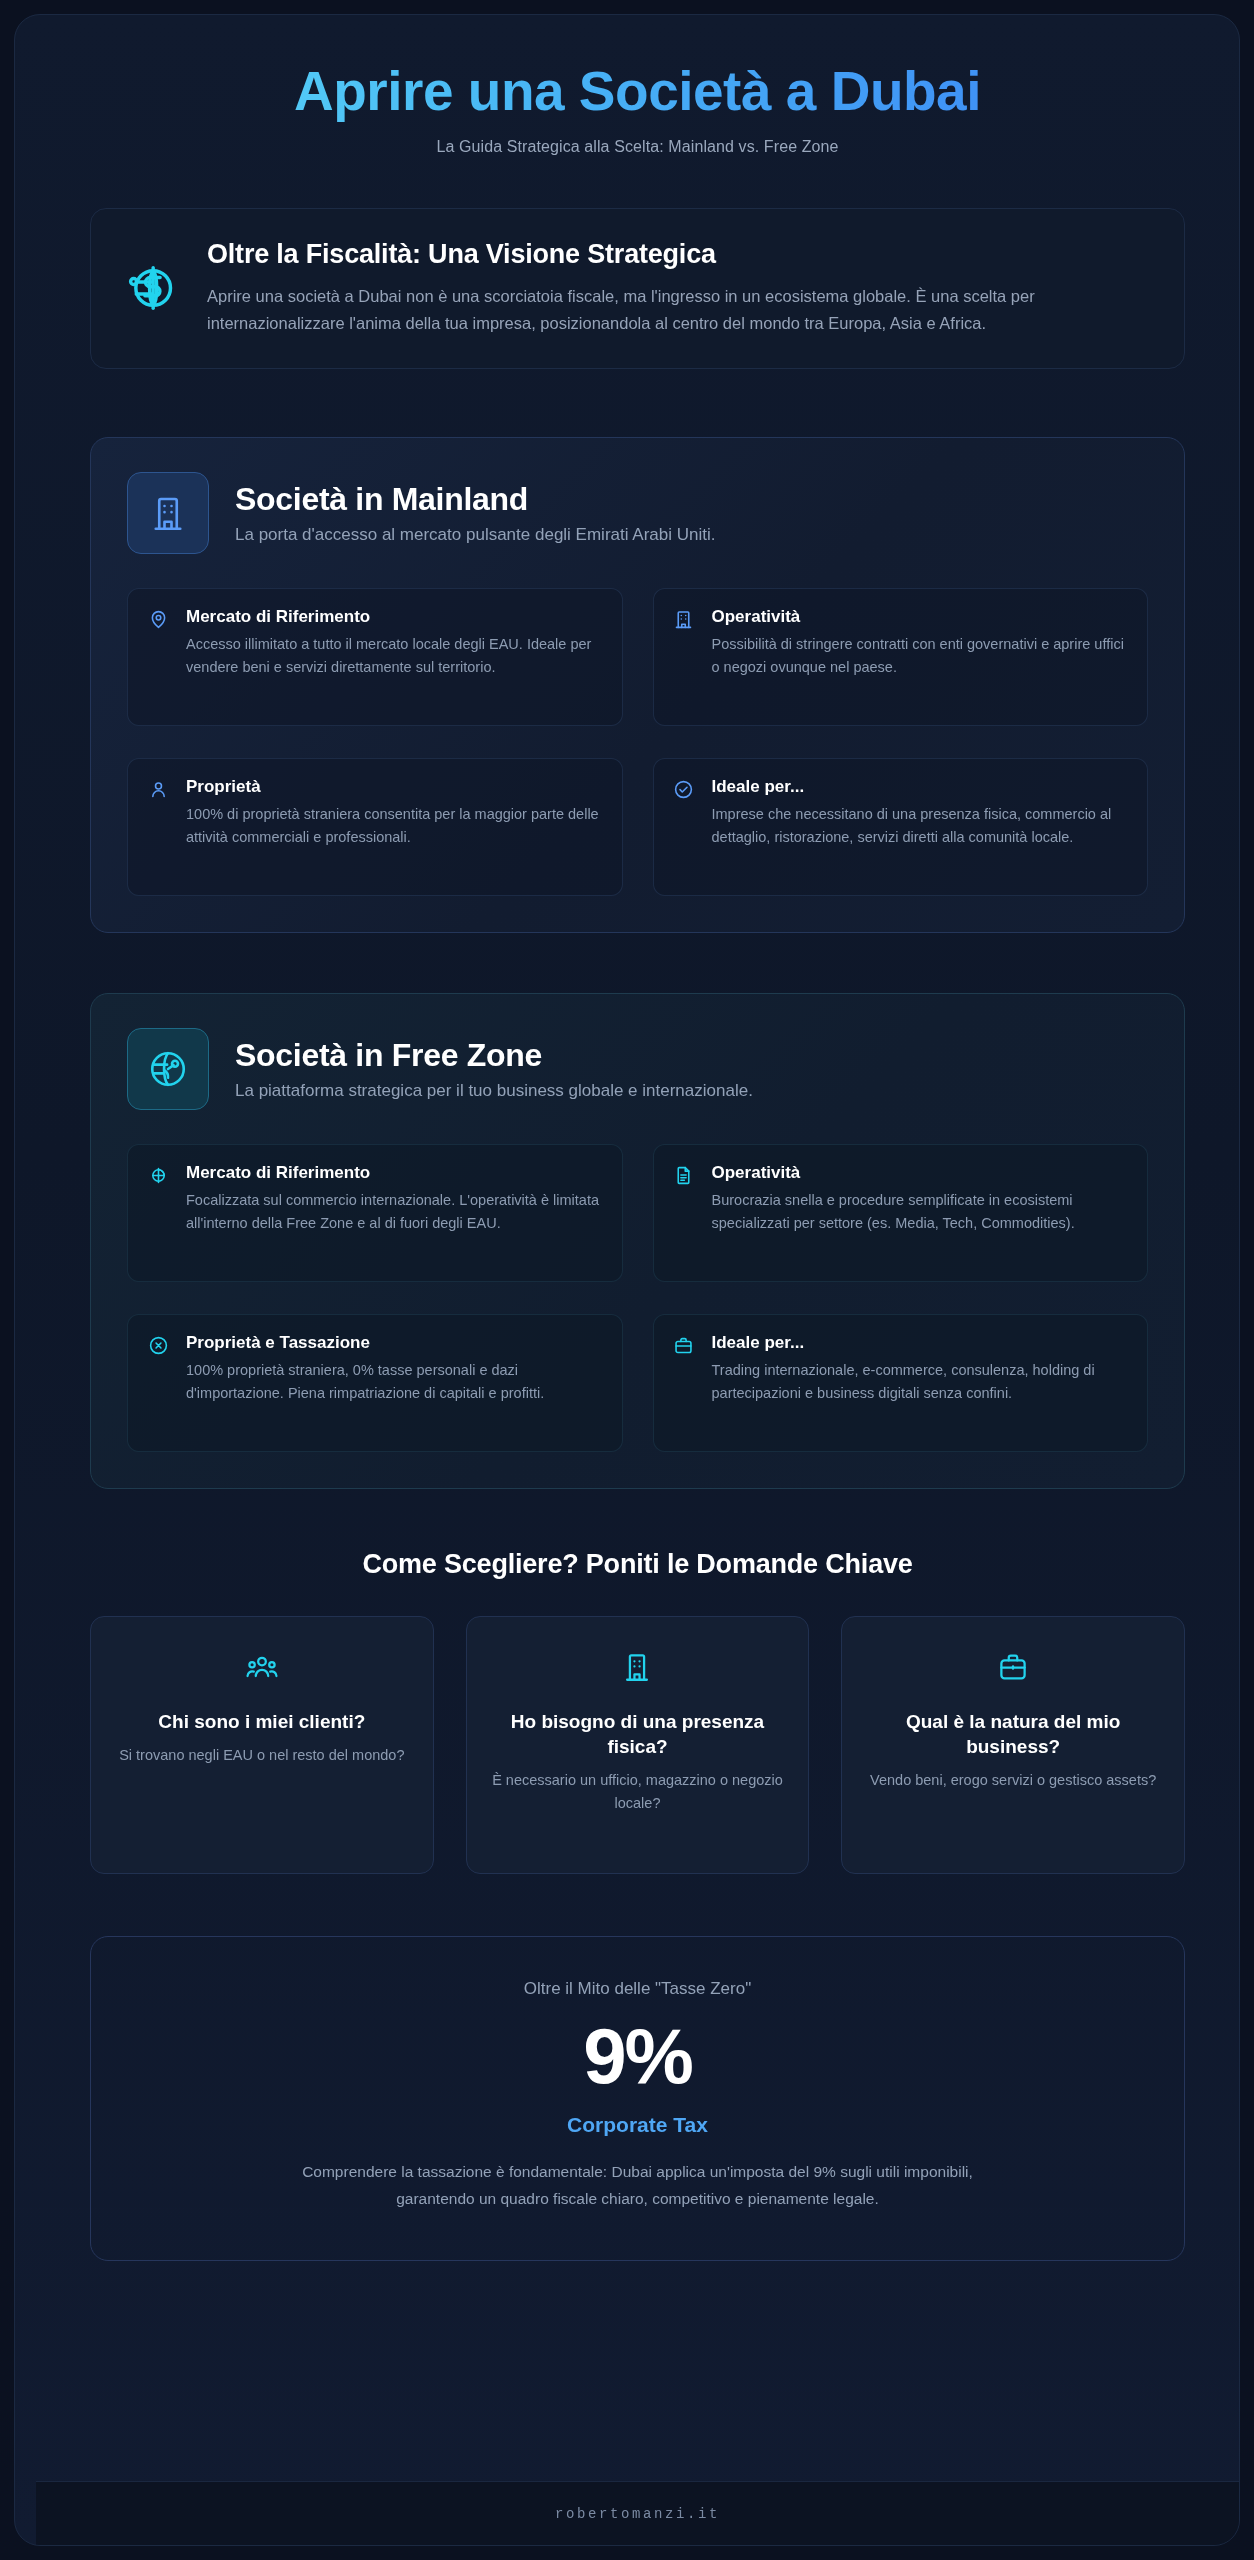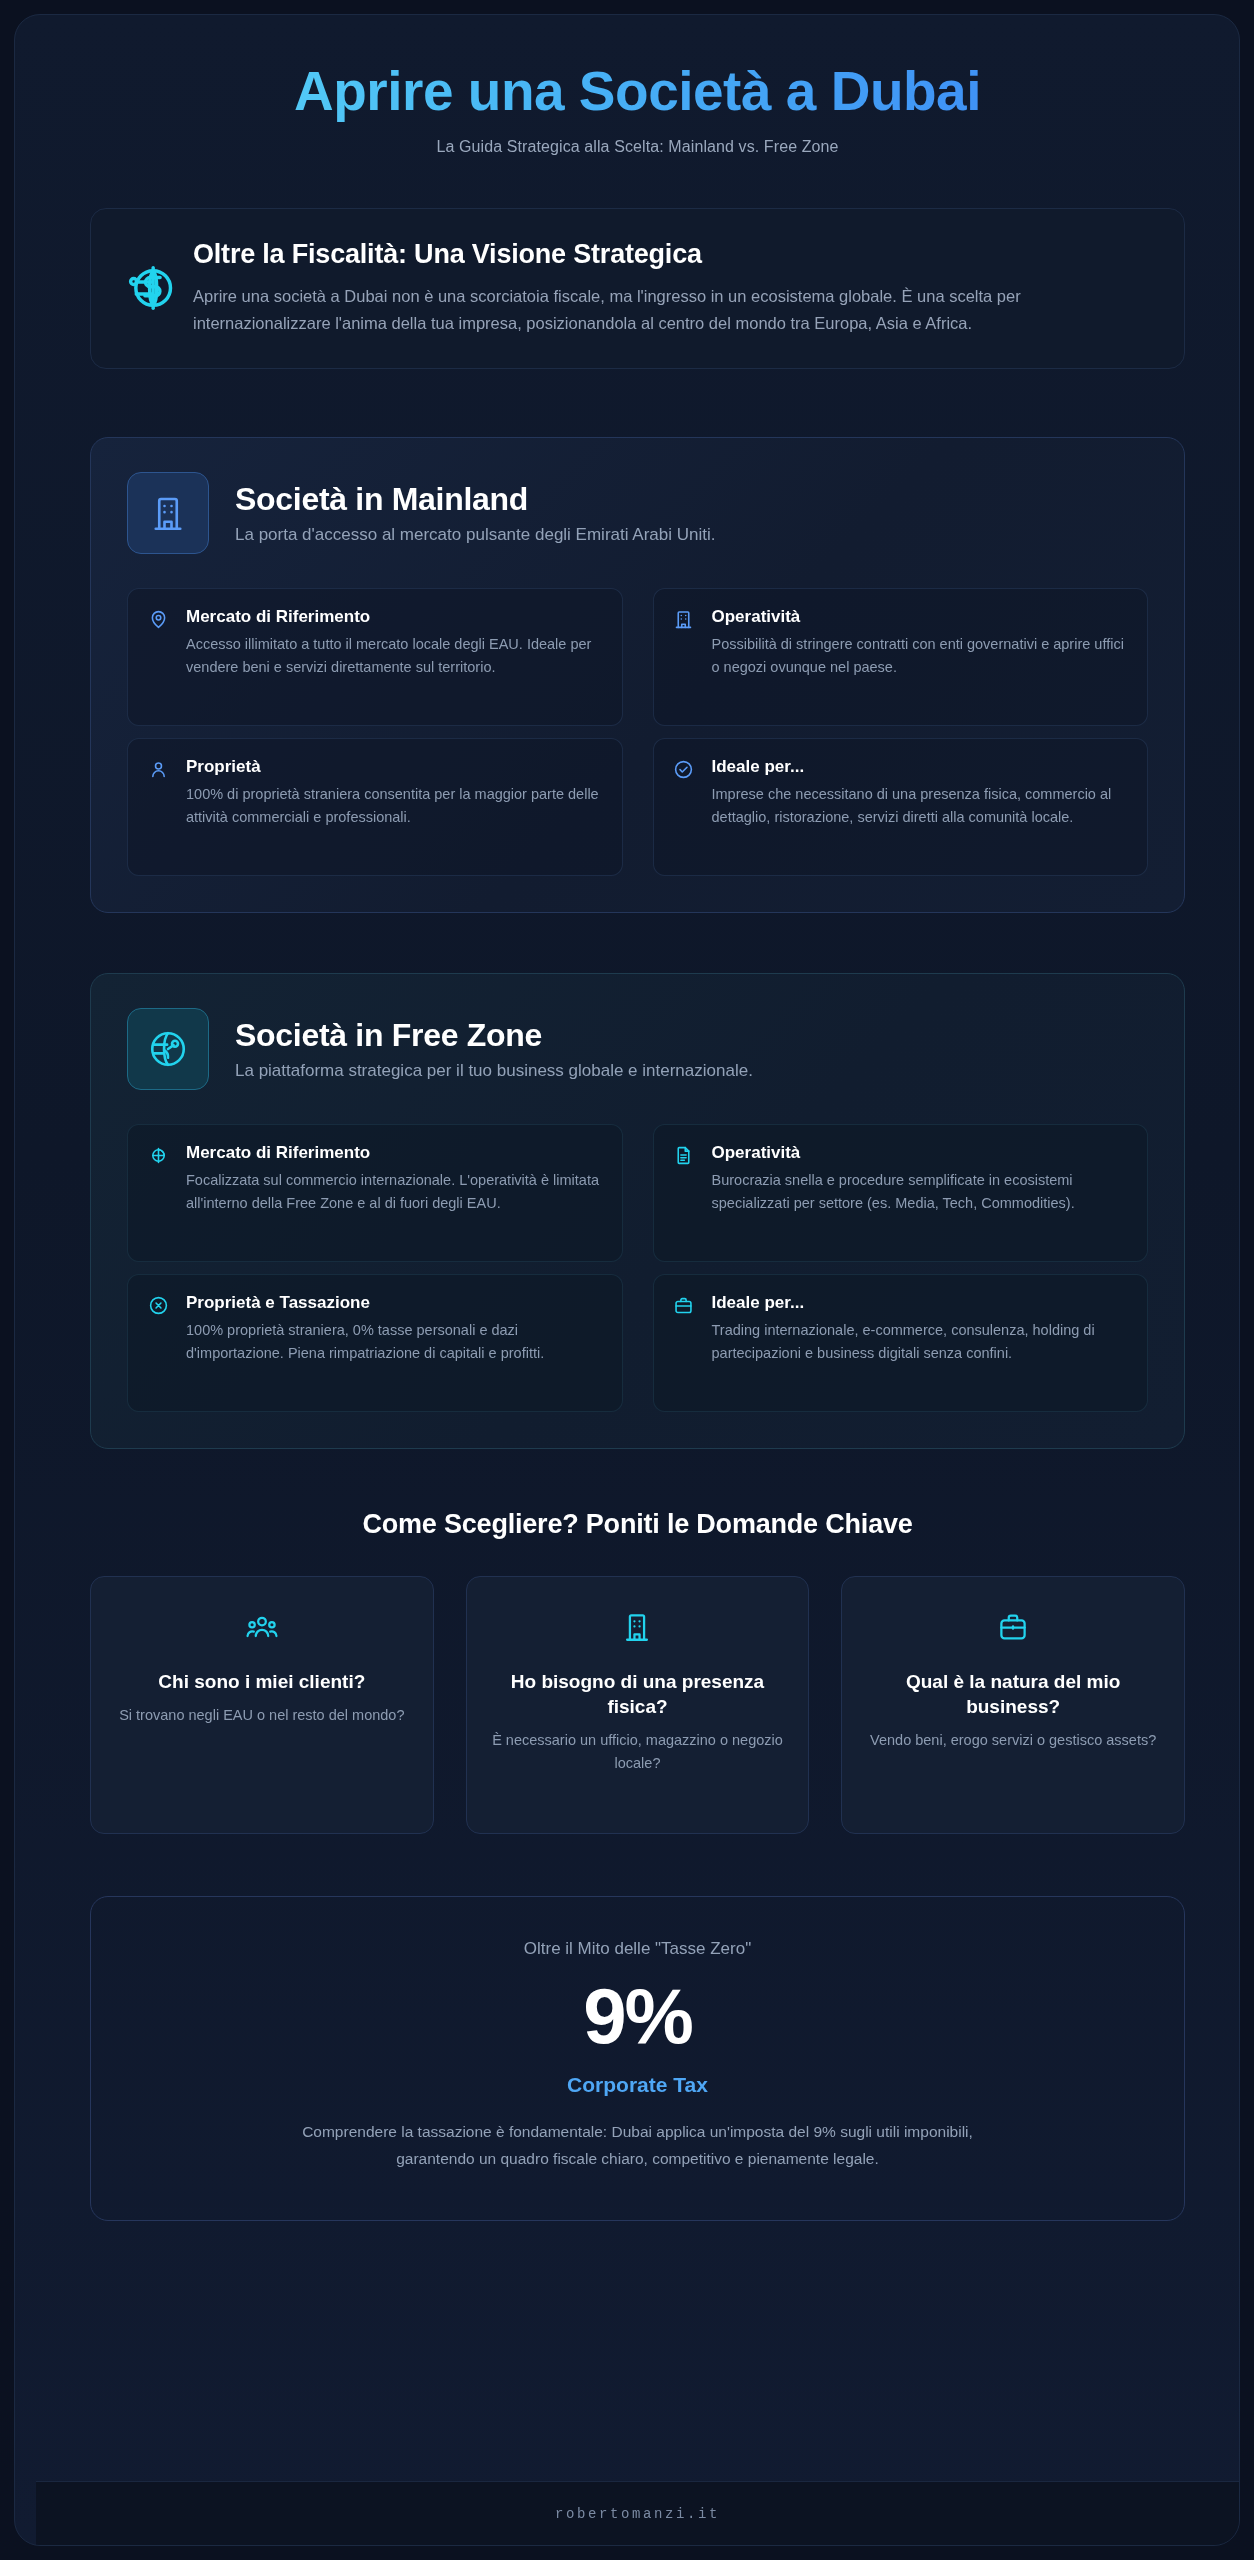--- a/index.html
+++ b/index.html
@@ -60,21 +60,21 @@
     font-size: 16px;
     font-weight: 400;
     color: #9aa8bd;
     letter-spacing: 0.1px;
   }
 
   
   .intro-card {
     display: flex;
     align-items: center;
-    gap: 12px;
+    gap: 26px;
     background: #101a2c;
     border: 1px solid #1c2b45;
     border-radius: 16px;
     padding: 30px 36px 30px 30px;
     margin-bottom: 68px;
   }
   .intro-icon {
     flex: 0 0 auto;
     width: 60px; height: 60px;
     display: flex; align-items: center; justify-content: center;
@@ -139,21 +139,21 @@
   }
   .section-sub {
     font-size: 17px;
     color: #93a2b8;
   }
 
   
   .feature-grid {
     display: grid;
     grid-template-columns: 1fr 1fr;
-    gap: 12px 30px;
+    gap: 32px 30px;
   }
   .feature {
     display: flex;
     gap: 16px;
     border-radius: 12px;
     padding: 18px 20px 20px 18px;
     min-height: 138px;
   }
   .mainland .feature {
     background: rgba(14, 23, 40, 0.62);

